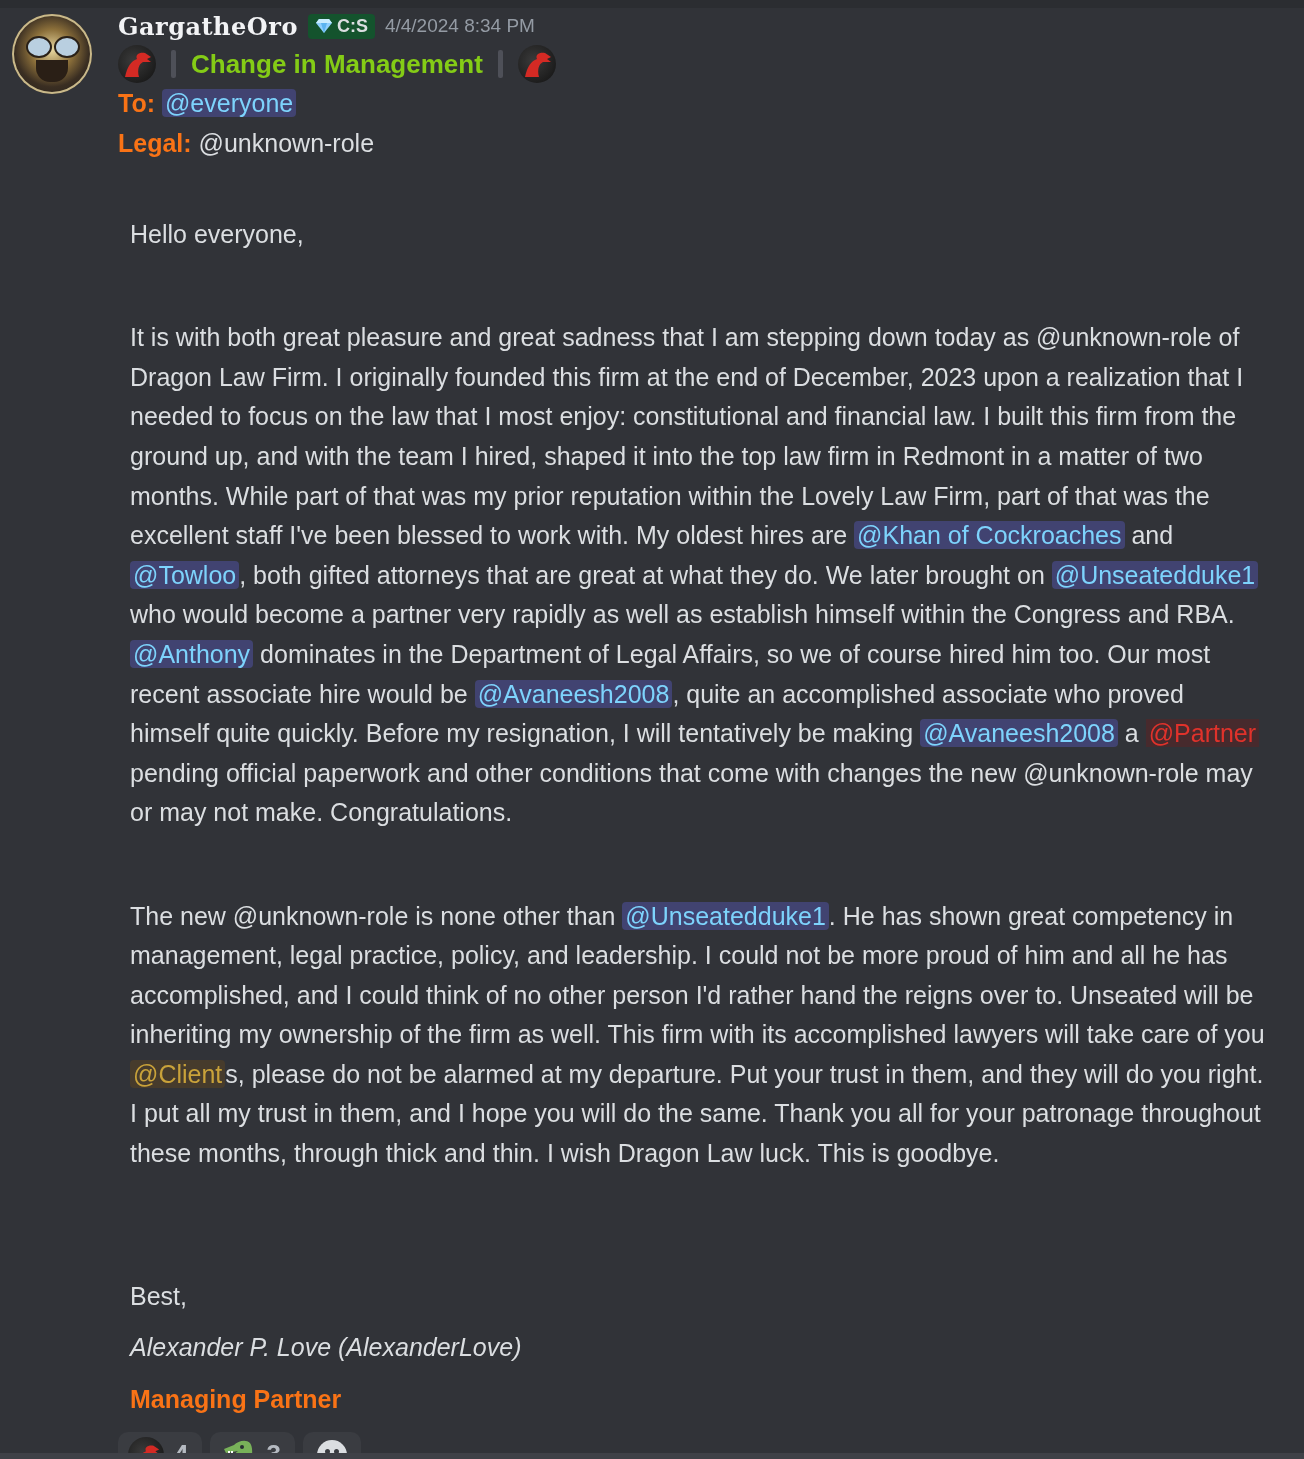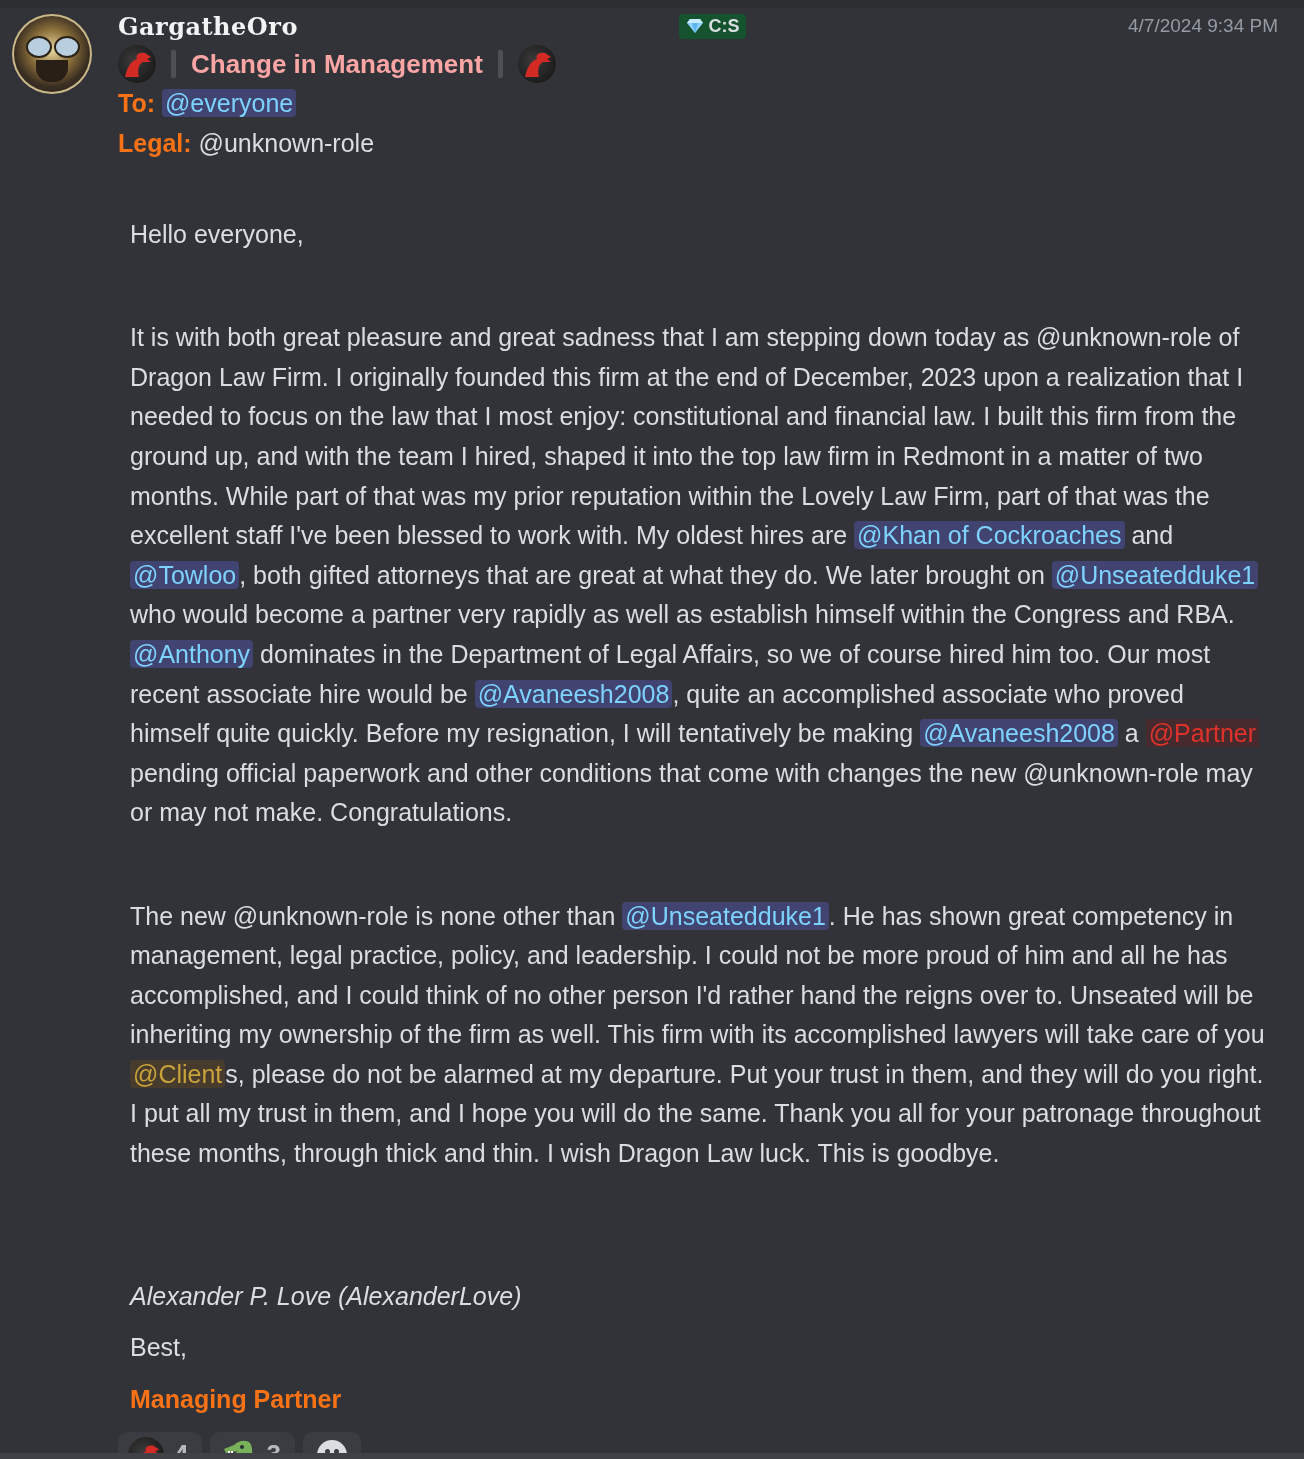--- a/index.html
+++ b/index.html
@@ -16,27 +16,27 @@
   .avatar {
     position: absolute; left: 12px; top: 6px; width: 80px; height: 80px; border-radius: 50%;
     background: radial-gradient(circle at 50% 45%, #e8d7a0 0%, #8b6f3a 35%, #3a2e22 62%, #1e1b18 100%);
     box-shadow: 0 0 0 2px #c9b98a inset;
     overflow: hidden;
   }
   .avatar .glass { position: absolute; top: 22px; width: 22px; height: 18px; border-radius: 50%; border: 2px solid #2a2118; background: #b9cfe0; }
   .avatar .glass.l { left: 14px; } .avatar .glass.r { left: 42px; }
   .avatar .cup { position: absolute; left: 24px; top: 46px; width: 32px; height: 22px; background: #2a1f16; border-radius: 0 0 14px 14px; }
   .content { position: absolute; left: 118px; top: 0; width: 1160px; }
-  .header { height: 36px; display: flex; align-items: center; gap: 0; justify-content: space-between; }
+  .header { height: 36px; display: flex; align-items: center; gap: 10px; }
   .username { font-family: "DejaVu Serif", serif; font-weight: bold; font-size: 24px; color: #f2f3f5; letter-spacing: 0.5px; }
   .tag { display: inline-flex; align-items: center; gap: 4px; background: #14532d; border-radius: 4px; padding: 2px 7px; font-size: 18px; color: #dbdee1; font-weight: bold; }
   .gem { width: 18px; height: 16px; display: inline-block; }
   .timestamp { font-size: 19px; color: #949ba4; }
   .line { font-size: 25px; line-height: 39.7px; white-space: normal; }
-  .title-line { display: flex; align-items: center; gap: 15px; height: 40px; font-weight: bold; font-size: 26px; color: #fca5a5; }
+  .title-line { display: flex; align-items: center; gap: 15px; height: 40px; font-weight: bold; font-size: 26px; color: #84cc16; }
   .sep { width: 5px; height: 28px; background: #4e5058; border-radius: 2px; }
   .dragon { width: 38px; height: 38px; border-radius: 50%; background: radial-gradient(circle at 40% 40%, #3a3a3a, #111); position: relative; overflow: hidden; }
   .dragon svg { position: absolute; left: 3px; top: 4px; }
   b { color: #f97316; }
   .mention { background: #414371; color: #7dd3fc; border-radius: 4px; padding: 0 3px; }
   .role-red { background: #472a2d; color: #e0322b; border-radius: 0; padding: 0 3px; }
   .role-gold { background: #463b2c; color: #c9a23a; border-radius: 4px; padding: 0 3px; }
   .para { font-size: 25px; line-height: 39.6px; margin: 12px; }
   .gap1 { height: 39.6px; }
   .sig-italic { font-style: italic; }
@@ -66,21 +66,21 @@
     <div class="header">
       <span class="username">GargatheOro</span>
       <span class="tag">
         <svg class="gem" viewBox="0 0 18 16">
             <polygon points="4,1 14,1 17,5 9,15 1,5" fill="#8fd0ff"></polygon>
             <polygon points="4,1 14,1 17,5 1,5" fill="#c8ecff"></polygon>
             <polygon points="9,15 6,5 12,5" fill="#5bb4f0"></polygon>
           </svg>
         <span>C:S</span>
       </span>
-      <span class="timestamp">4/7/2024 9:34 PM</span>
+      <span class="timestamp">4/4/2024 8:34 PM</span>
     </div>
 
     <div class="title-line">
       <span class="dragon">
         <svg width="32" height="30" viewBox="0 0 32 30">
             <path d="M4 28 C6 18 10 12 16 10 C14 6 18 3 24 4 L30 8 L26 10 L30 13 L22 13 C18 15 16 20 18 28 Z" fill="#d42a24"></path>
           </svg>
       </span>
       <span class="sep"></span>
       <span>Change in Management</span>
@@ -107,22 +107,22 @@
 
     <p class="para"><span>It is with both great pleasure and great sadness that I am stepping down today as @unknown-role of Dragon Law Firm. I originally founded this firm at the end of December, 2023 upon a realization that I needed to focus on the law that I most enjoy: constitutional and financial law. I built this firm from the ground up, and with the team I hired, shaped it into the top law firm in Redmont in a matter of two months. While part of that was my prior reputation within the Lovely Law Firm, part of that was the excellent staff I've been blessed to work with. My oldest hires are </span><span class="mention">@Khan of Cockroaches</span><span> and </span><span class="mention">@Towloo</span><span>, both gifted attorneys that are great at what they do. We later brought on </span><span class="mention">@Unseatedduke1</span><span> who would become a partner very rapidly as well as establish himself within the Congress and RBA. </span><span class="mention">@Anthony</span><span> dominates in the Department of Legal Affairs, so we of course hired him too. Our most recent associate hire would be </span><span class="mention">@Avaneesh2008</span><span>, quite an accomplished associate who proved himself quite quickly. Before my resignation, I will tentatively be making </span><span class="mention">@Avaneesh2008</span><span> a </span><span class="role-red">@Partner</span><span> pending official paperwork and other conditions that come with changes the new @unknown-role may or may not make. Congratulations.</span></p>
 
     <div class="gap1"></div>
 
     <p class="para"><span>The new @unknown-role is none other than </span><span class="mention">@Unseatedduke1</span><span>. He has shown great competency in management, legal practice, policy, and leadership. I could not be more proud of him and all he has accomplished, and I could think of no other person I'd rather hand the reigns over to. Unseated will be inheriting my ownership of the firm as well. This firm with its accomplished lawyers will take care of you </span><span class="role-gold">@Client</span><span>s, please do not be alarmed at my departure. Put your trust in them, and they will do you right. I put all my trust in them, and I hope you will do the same. Thank you all for your patronage throughout these months, through thick and thin. I wish Dragon Law luck. This is goodbye.</span></p>
 
     <div class="gap1"></div>
     <div class="gap1"></div>
 
+    <p class="para">Best,</p>
     <p class="para sig-italic">Alexander P. Love (AlexanderLove)</p>
-    <p class="para">Best,</p>
     <p class="para"><b>Managing Partner</b></p>
 
     <div class="reactions">
       <div class="reaction">
         <span class="emoji dragon-red">
           <svg width="30" height="30" viewBox="0 0 32 30" style="position:absolute;left:3px;top:4px">
               <path d="M4 28 C6 18 10 12 16 10 C14 6 18 3 24 4 L30 8 L26 10 L30 13 L22 13 C18 15 16 20 18 28 Z" fill="#d42a24"></path>
             </svg>
         </span>
         <span>4</span>

